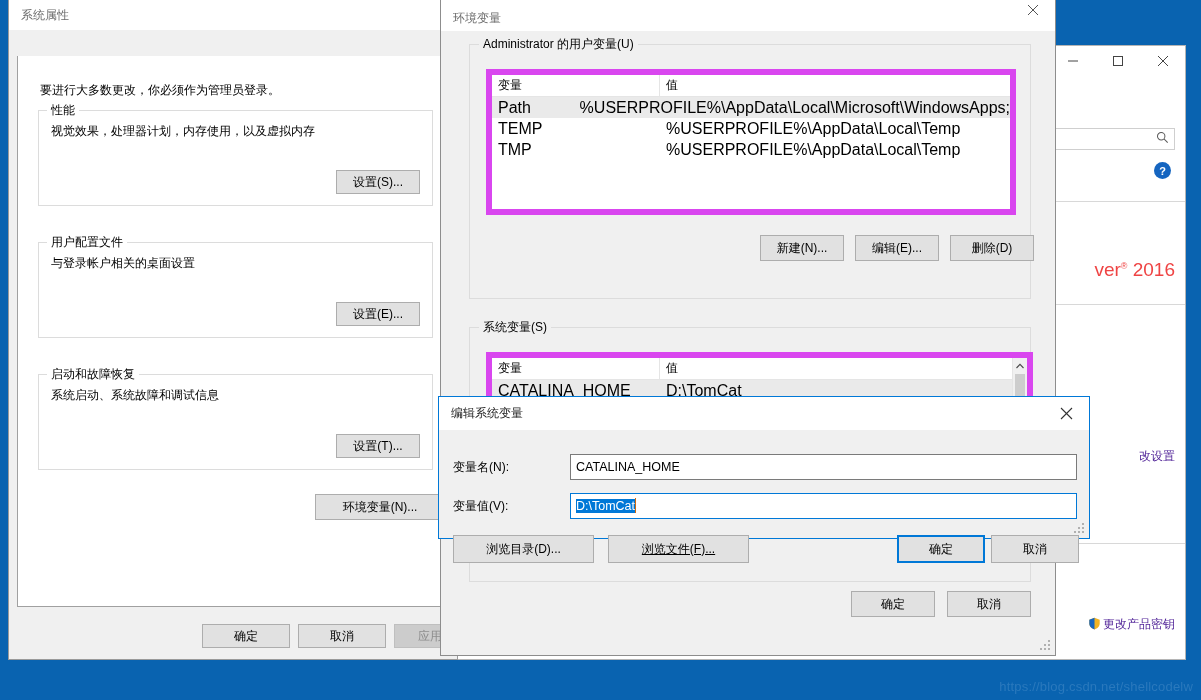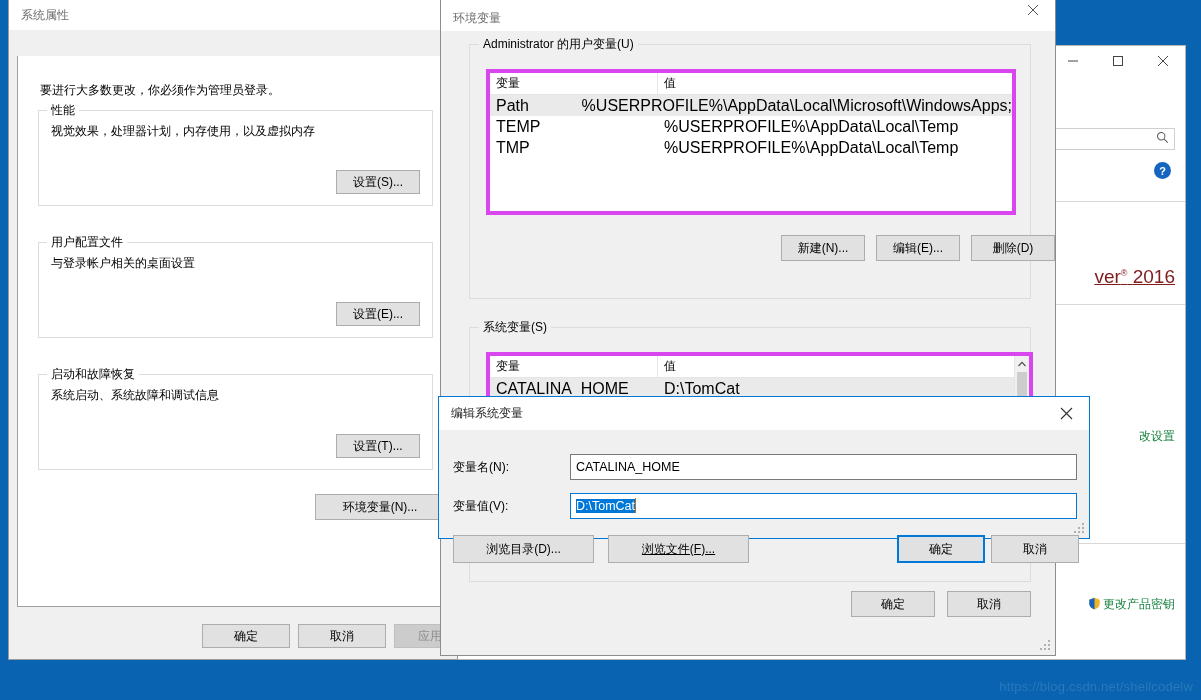--- a/index.html
+++ b/index.html
@@ -81,33 +81,33 @@
   }
   .cpl-rule {
     position: absolute;
     right: 0;
     height: 1px;
     background: #d8d8d8;
   }
   .cpl-edition {
     position: absolute;
     right: 10px;
-    top: 220px;
-    color: #7f1d1d;
+    top: 213px;
+    color: #ef4444;
     font-size: 19px;
     white-space: nowrap;
-    text-decoration: underline;
   }
   .cpl-edition sup { font-size: 9px; vertical-align: super; }
   .cpl-link {
     position: absolute;
-    color: #15803d;
+    color: #4c1d95;
     font-size: 12px;
     white-space: nowrap;
     cursor: pointer;
+    margin-top: 20px;
   }
   .cpl-shield {
     display: inline-block;
     width: 13px;
     height: 13px;
     vertical-align: -2px;
     margin-right: 2px;
   }
 
   
@@ -262,21 +262,21 @@
     position: absolute;
     left: 9px;
     top: -9px;
     background: #f0f0f0;
     padding: 0 4px;
     font-size: 12px;
   }
   .lv {
     position: absolute;
     background: #ffffff;
-    border: 4px solid #d946ef;
+    border: 6px solid #d946ef;
     box-sizing: border-box;
     overflow: hidden;
   }
   .lv-head {
     display: flex;
     height: 21px;
     border-bottom: 1px solid #e5e5e5;
     background: #ffffff;
   }
   .lv-head div {
@@ -316,21 +316,20 @@
     position: absolute;
     left: 2px; right: 2px;
     top: 16px;
     height: 40px;
     background: #cdcdcd;
   }
   .env-btn {
     position: absolute;
     width: 84px;
     height: 26px;
-    margin-left: 21px;
   }
   .env-footer-btn {
     position: absolute;
     width: 84px;
     height: 26px;
   }
   .grip {
     position: absolute;
     right: 3px;
     bottom: 3px;

